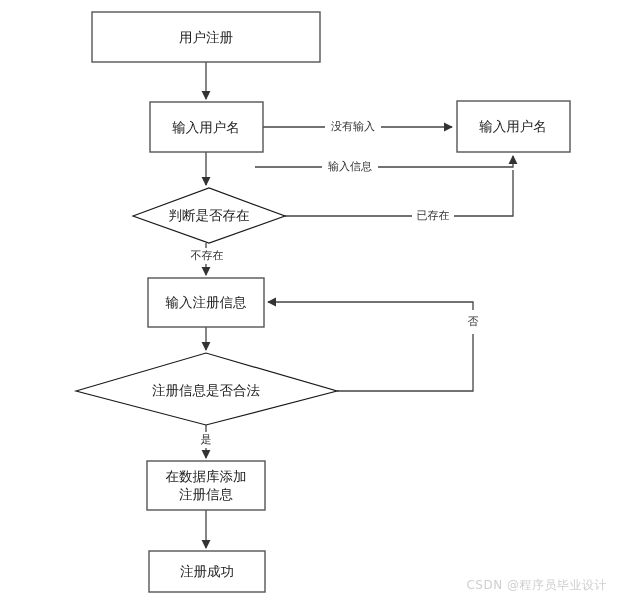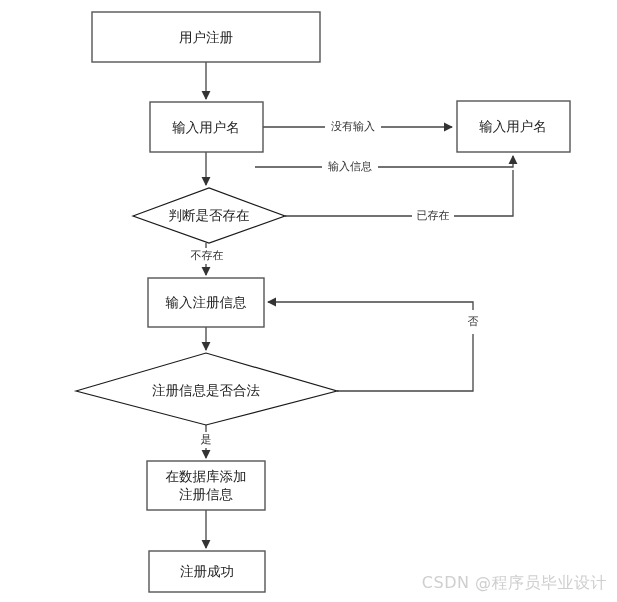--- a/index.html
+++ b/index.html
@@ -49,21 +49,21 @@
     font-size: 11px;
     fill: #333333;
     text-anchor: middle;
     dominant-baseline: middle;
   }
   .watermark {
     position: absolute;
     right: 10px;
     bottom: 8px;
     font-family: "DejaVu Sans", "Liberation Sans", sans-serif;
-    font-size: 16px;
+    font-size: 12px;
     color: #cfcfcf;
     letter-spacing: 0.5px;
     white-space: nowrap;
     user-select: none;
     margin-top: 44px;
   }
 </style>
 </head>
 <body>
 

